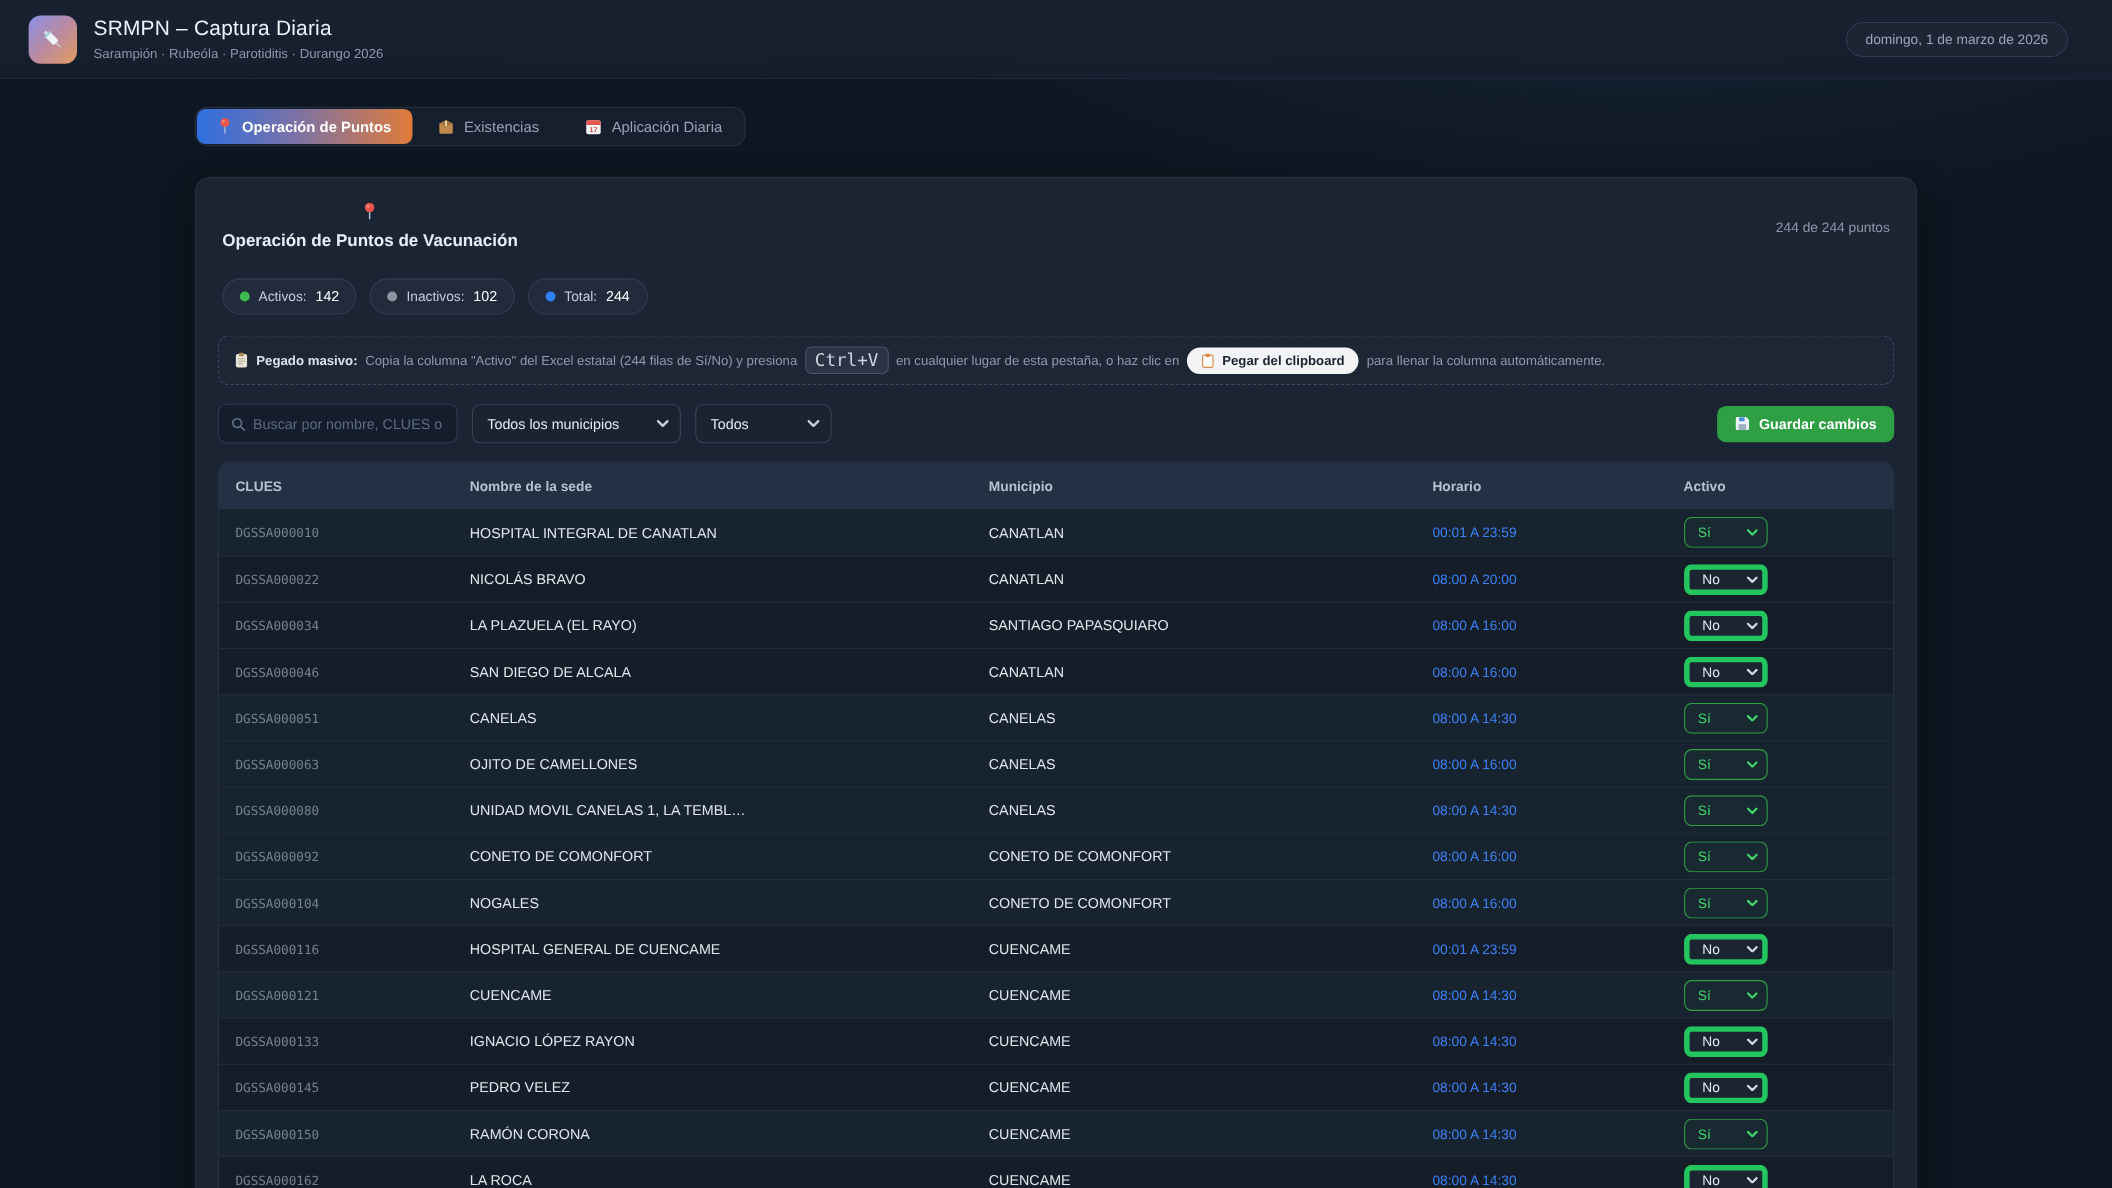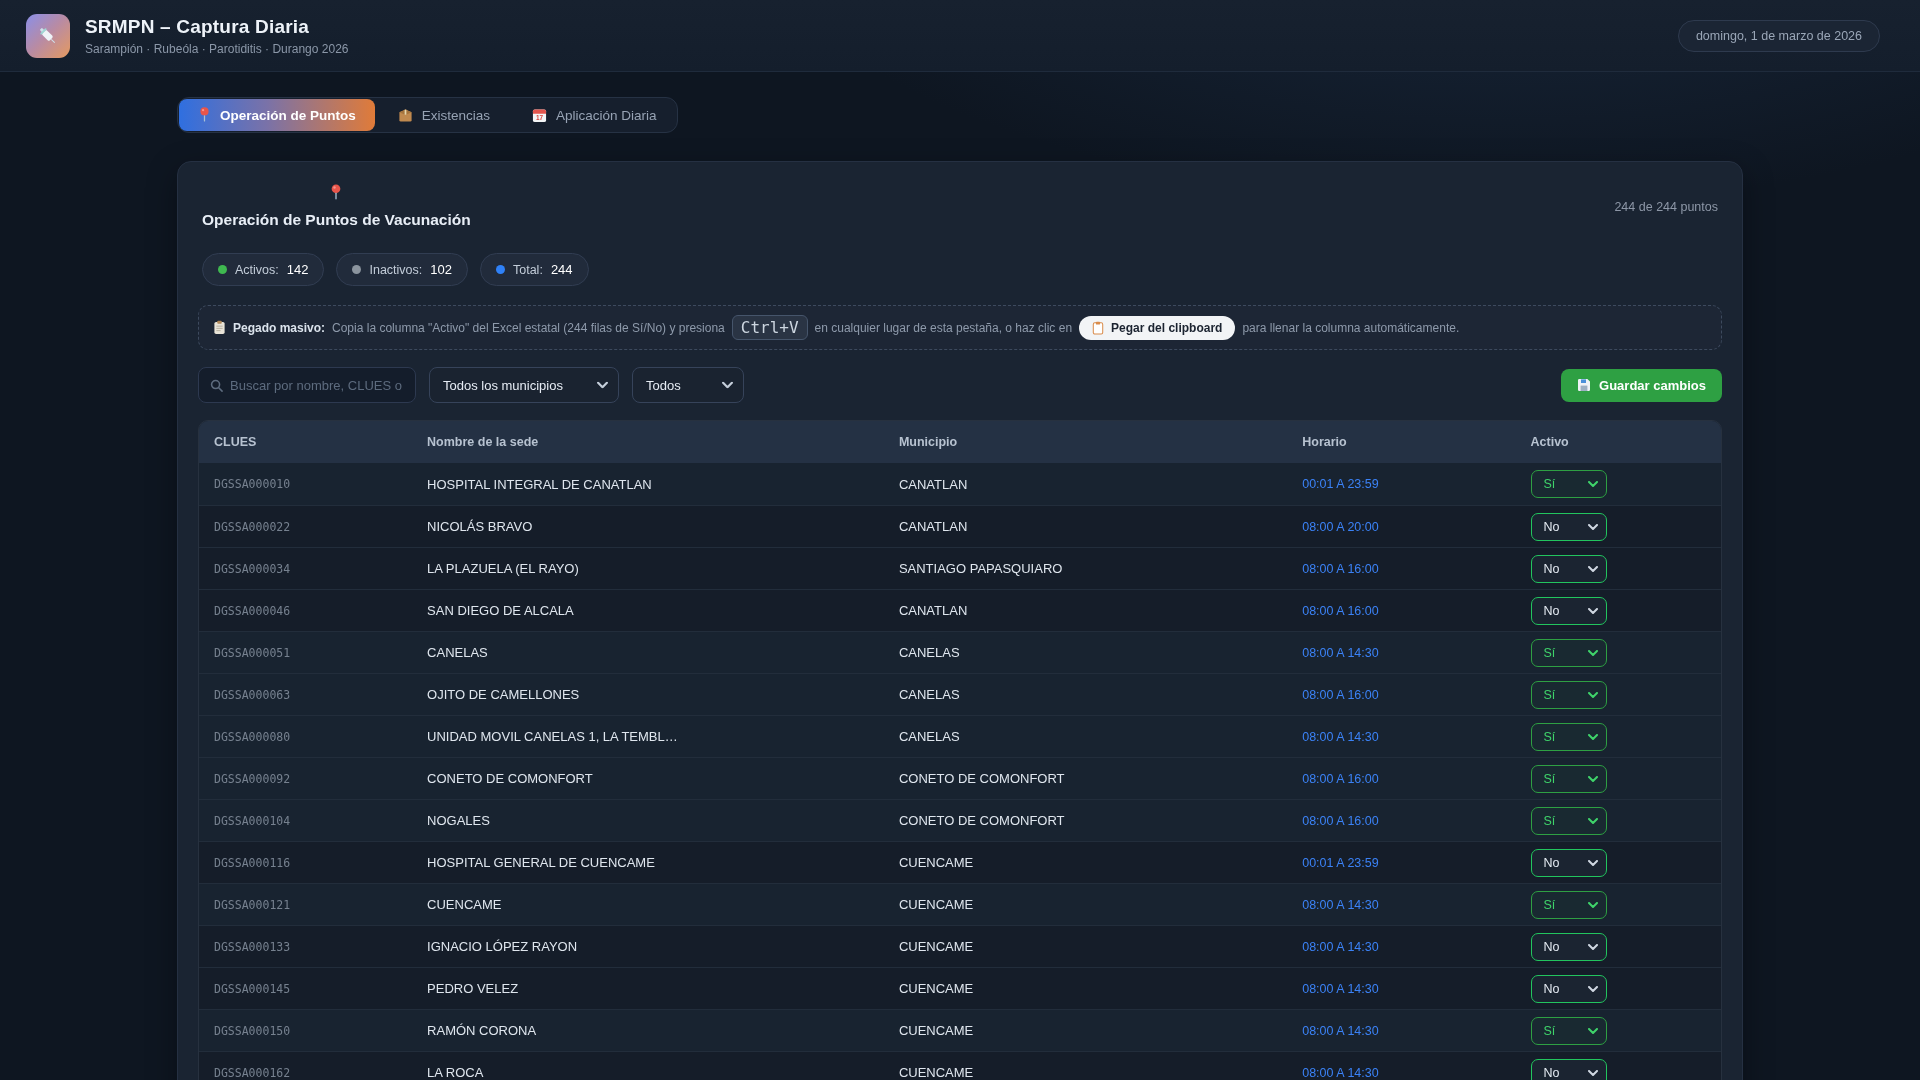--- a/index.html
+++ b/index.html
@@ -19,21 +19,21 @@
     background: linear-gradient(180deg, #17212f 0%, #141e2c 100%);
     border-bottom: 1px solid #1f2b3c;
   }
   .app-logo {
     width: 44px; height: 44px; border-radius: 11px;
     background: linear-gradient(135deg, #8a8fe8 0%, #b88ba4 48%, #e59a60 100%);
     display: flex; align-items: center; justify-content: center;
     flex: 0 0 auto;
   }
   .app-titles { margin-left: 15px; }
-  .app-title { font-size: 19px; font-weight: bold; color: #eef3f9; letter-spacing: .2px; }
+  .app-title { font-size: 19px; font-weight: normal; color: #eef3f9; letter-spacing: .2px; }
   .app-subtitle { font-size: 12px; color: #8b97a8; margin-top: 4px; }
   .date-badge {
     margin-left: auto;
     font-size: 12.5px; color: #9aa6b7;
     background: #1b2534; border: 1px solid #2e3a4e;
     padding: 8px 17px; border-radius: 17px;
   }
   
   .container { width: 1566px; margin: 0 auto; }
   
@@ -161,21 +161,21 @@
     font-size: 11.5px; color: #76818f;
   }
   .td.sede, .td.muni { font-size: 13px; color: #dfe6ee; }
   .td.horario { font-size: 12.5px; color: #3b82f6; }
   .sel-wrap { position: relative; display: inline-block; }
   .activo-select {
     appearance: none; -webkit-appearance: none;
     width: 76px; height: 28px;
     border-radius: 7px; font-size: 12.5px; font-family: inherit;
     padding: 0 24px 0 12px; cursor: pointer; outline: none;
-    background: #1b2431; border: 1px solid #22c55e; color: #e4eaf2;
+    background: #1b2431; border: 5px solid #22c55e; color: #e4eaf2;
   }
   .activo-select.si {
     border: 1px solid #2ea043; color: #3fd36a;
     background: rgba(46,160,67,0.06);
   }
   .sel-wrap .chev {
     position: absolute; right: 9px; top: 50%; transform: translateY(-50%);
     pointer-events: none; color: #cfd7e1;
   }
   .sel-wrap.si-wrap .chev { color: #3fd36a; }
@@ -296,21 +296,21 @@
       </div>
       <span class="sel-outer">
         <select class="filter-select" style="width:190px">
           <option>Todos los municipios</option>
         </select>
         <svg class="chev" viewBox="0 0 10 6" width="11" height="7">
           <path d="M1 1l4 4 4-4" fill="none" stroke="currentColor" stroke-width="2" stroke-linecap="round" stroke-linejoin="round"></path>
         </svg>
       </span>
       <span class="sel-outer">
-        <select class="filter-select" style="width:112px">
+        <select class="filter-select" style="width:124px">
           <option>Todos</option>
         </select>
         <svg class="chev" viewBox="0 0 10 6" width="11" height="7">
           <path d="M1 1l4 4 4-4" fill="none" stroke="currentColor" stroke-width="2" stroke-linecap="round" stroke-linejoin="round"></path>
         </svg>
       </span>
       <button class="save-btn">
         <svg viewBox="0 0 14 14" width="14" height="14">
           <path d="M1 2.2A1.2 1.2 0 0 1 2.2 1h8.2L13 3.6v8.2a1.2 1.2 0 0 1-1.2 1.2H2.2A1.2 1.2 0 0 1 1 11.8z" fill="#eef2f6"></path>
           <rect x="3.6" y="7.6" width="6.8" height="5.4" fill="#9db0c2"></rect>

